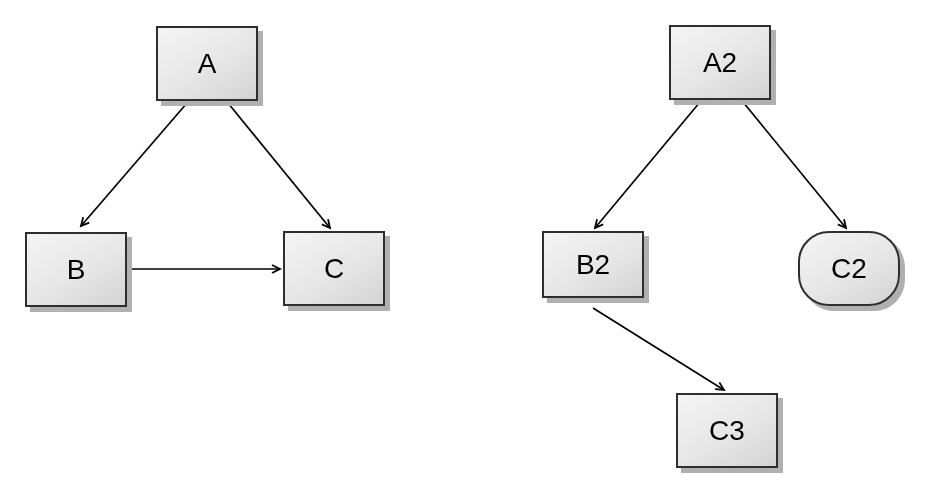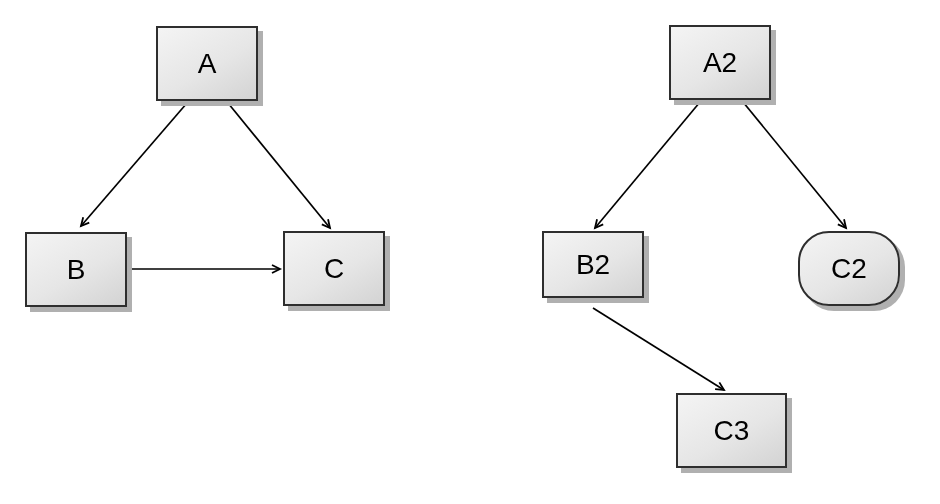--- a/index.html
+++ b/index.html
@@ -74,17 +74,17 @@
       </div>
       <div class="node" style="left: 669px; top: 25px; width: 102px; height: 75px;">
         <span class="node-label">A2</span>
       </div>
       <div class="node" style="left: 542px; top: 231px; width: 102px; height: 67px;">
         <span class="node-label">B2</span>
       </div>
       <div class="node" style="left: 798px; top: 231px; width: 102px; height: 75px; border-radius: 31px;">
         <span class="node-label">C2</span>
       </div>
-      <div class="node" style="left: 676px; top: 393px; width: 111px; height: 75px;">
+      <div class="node" style="left: 676px; top: 393px; width: 102px; height: 75px;">
         <span class="node-label">C3</span>
       </div>
     </div>
 </div>
 
 </body></html>

